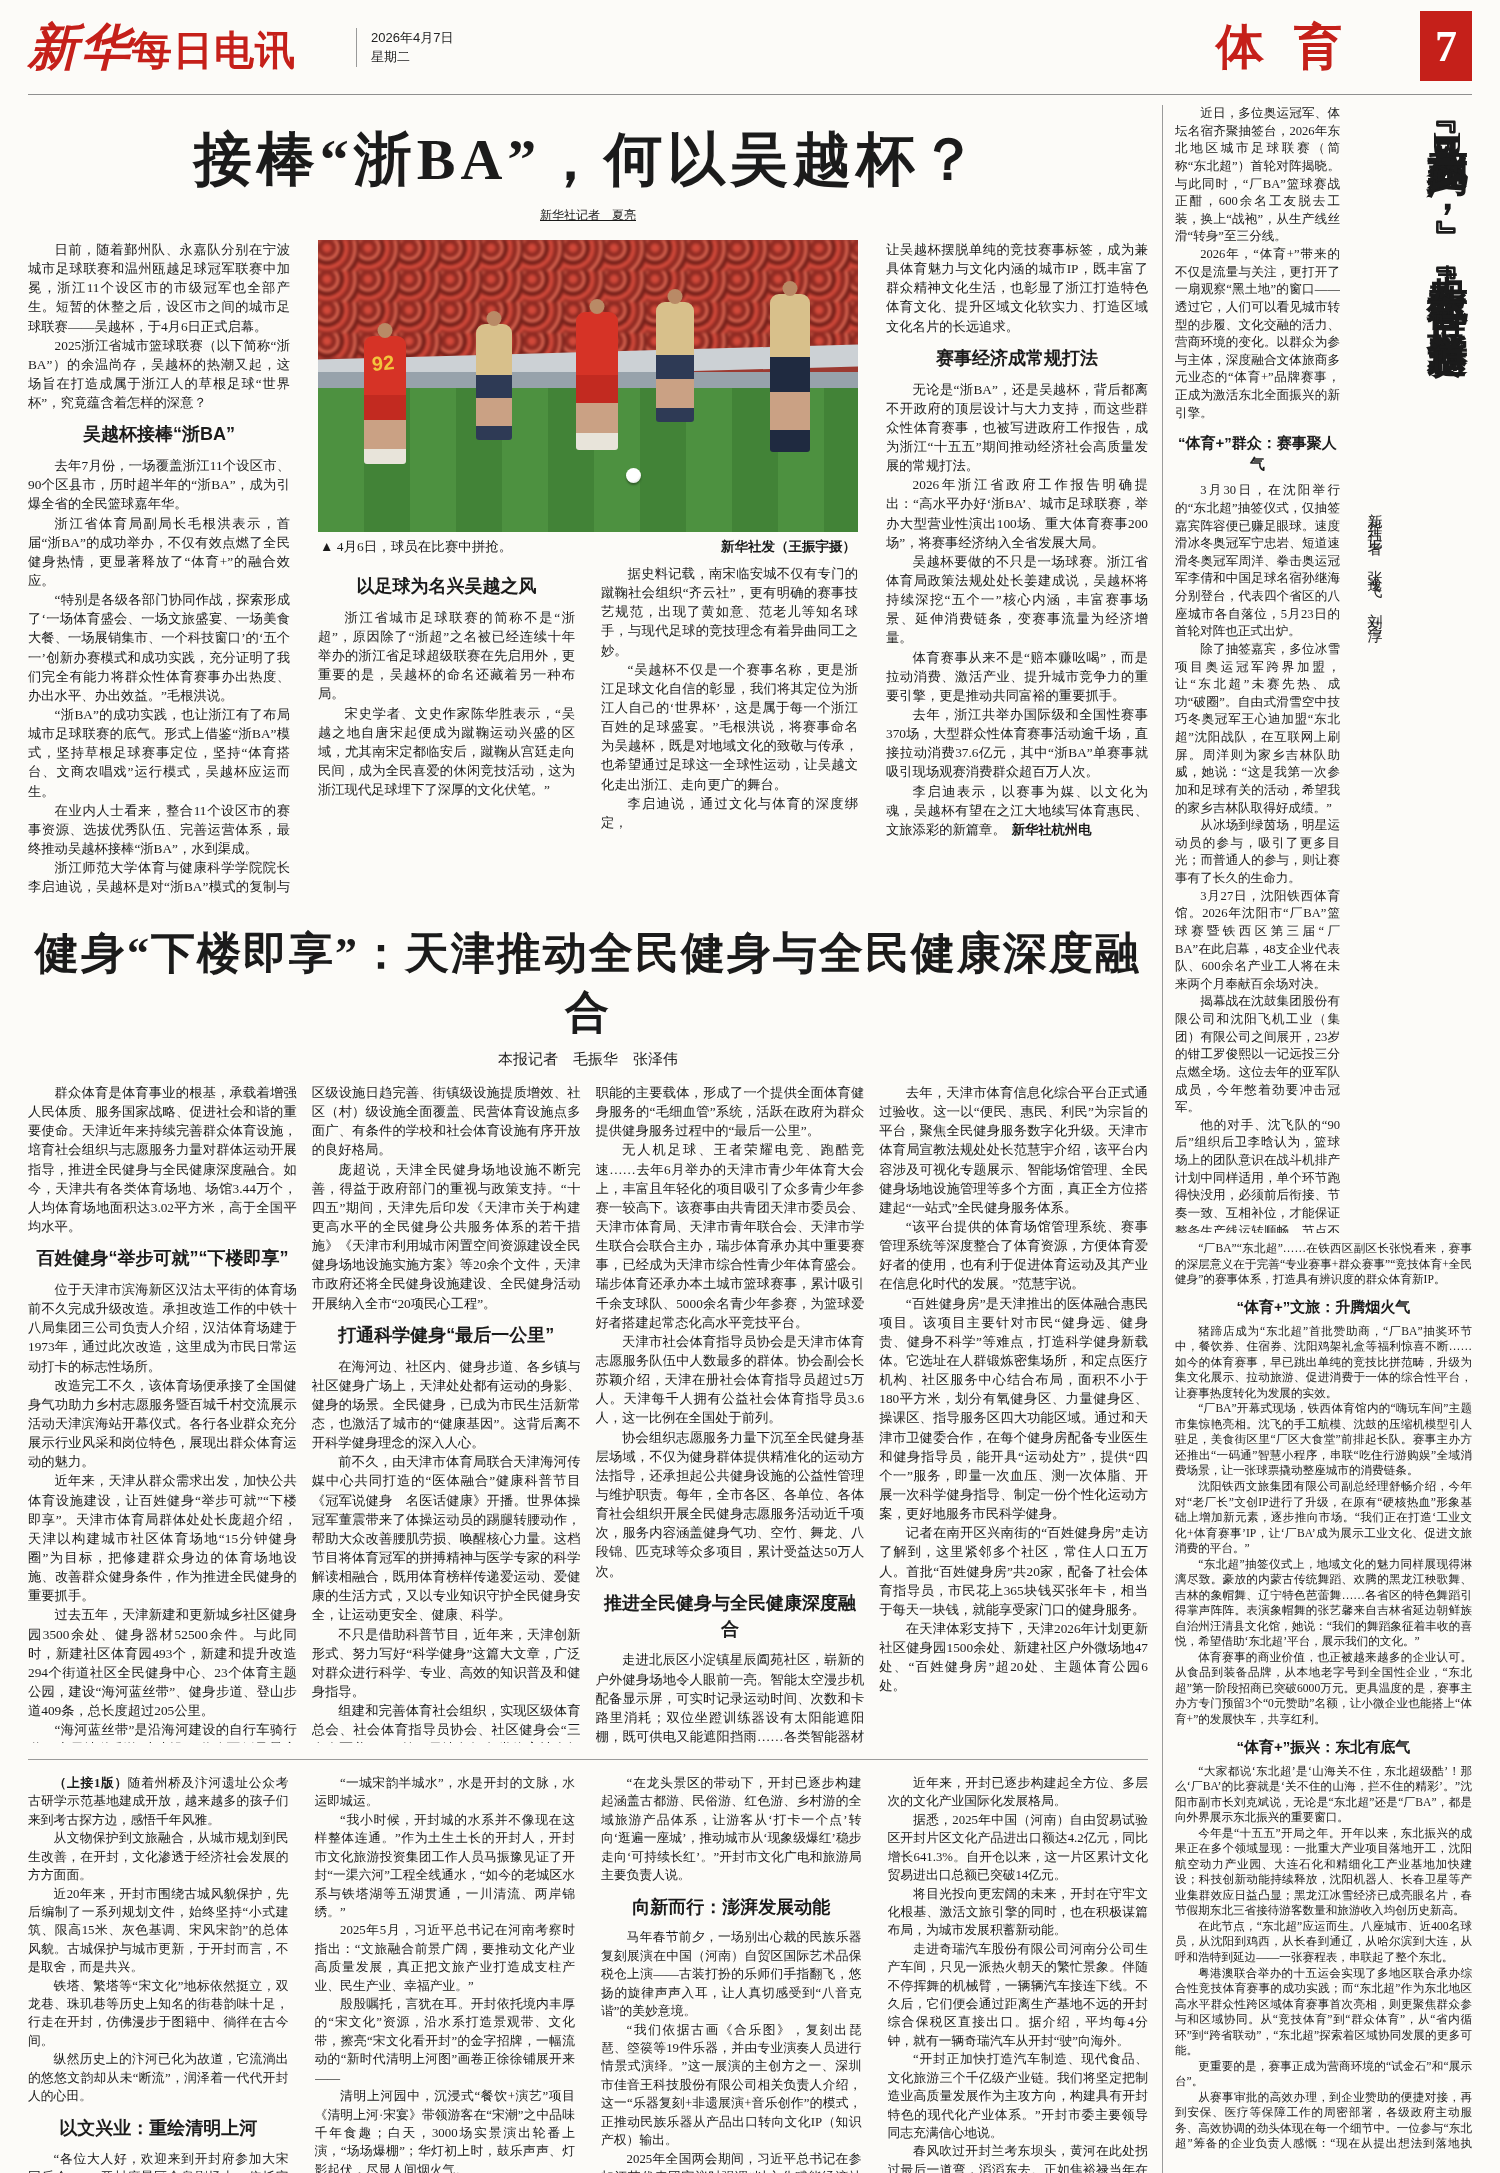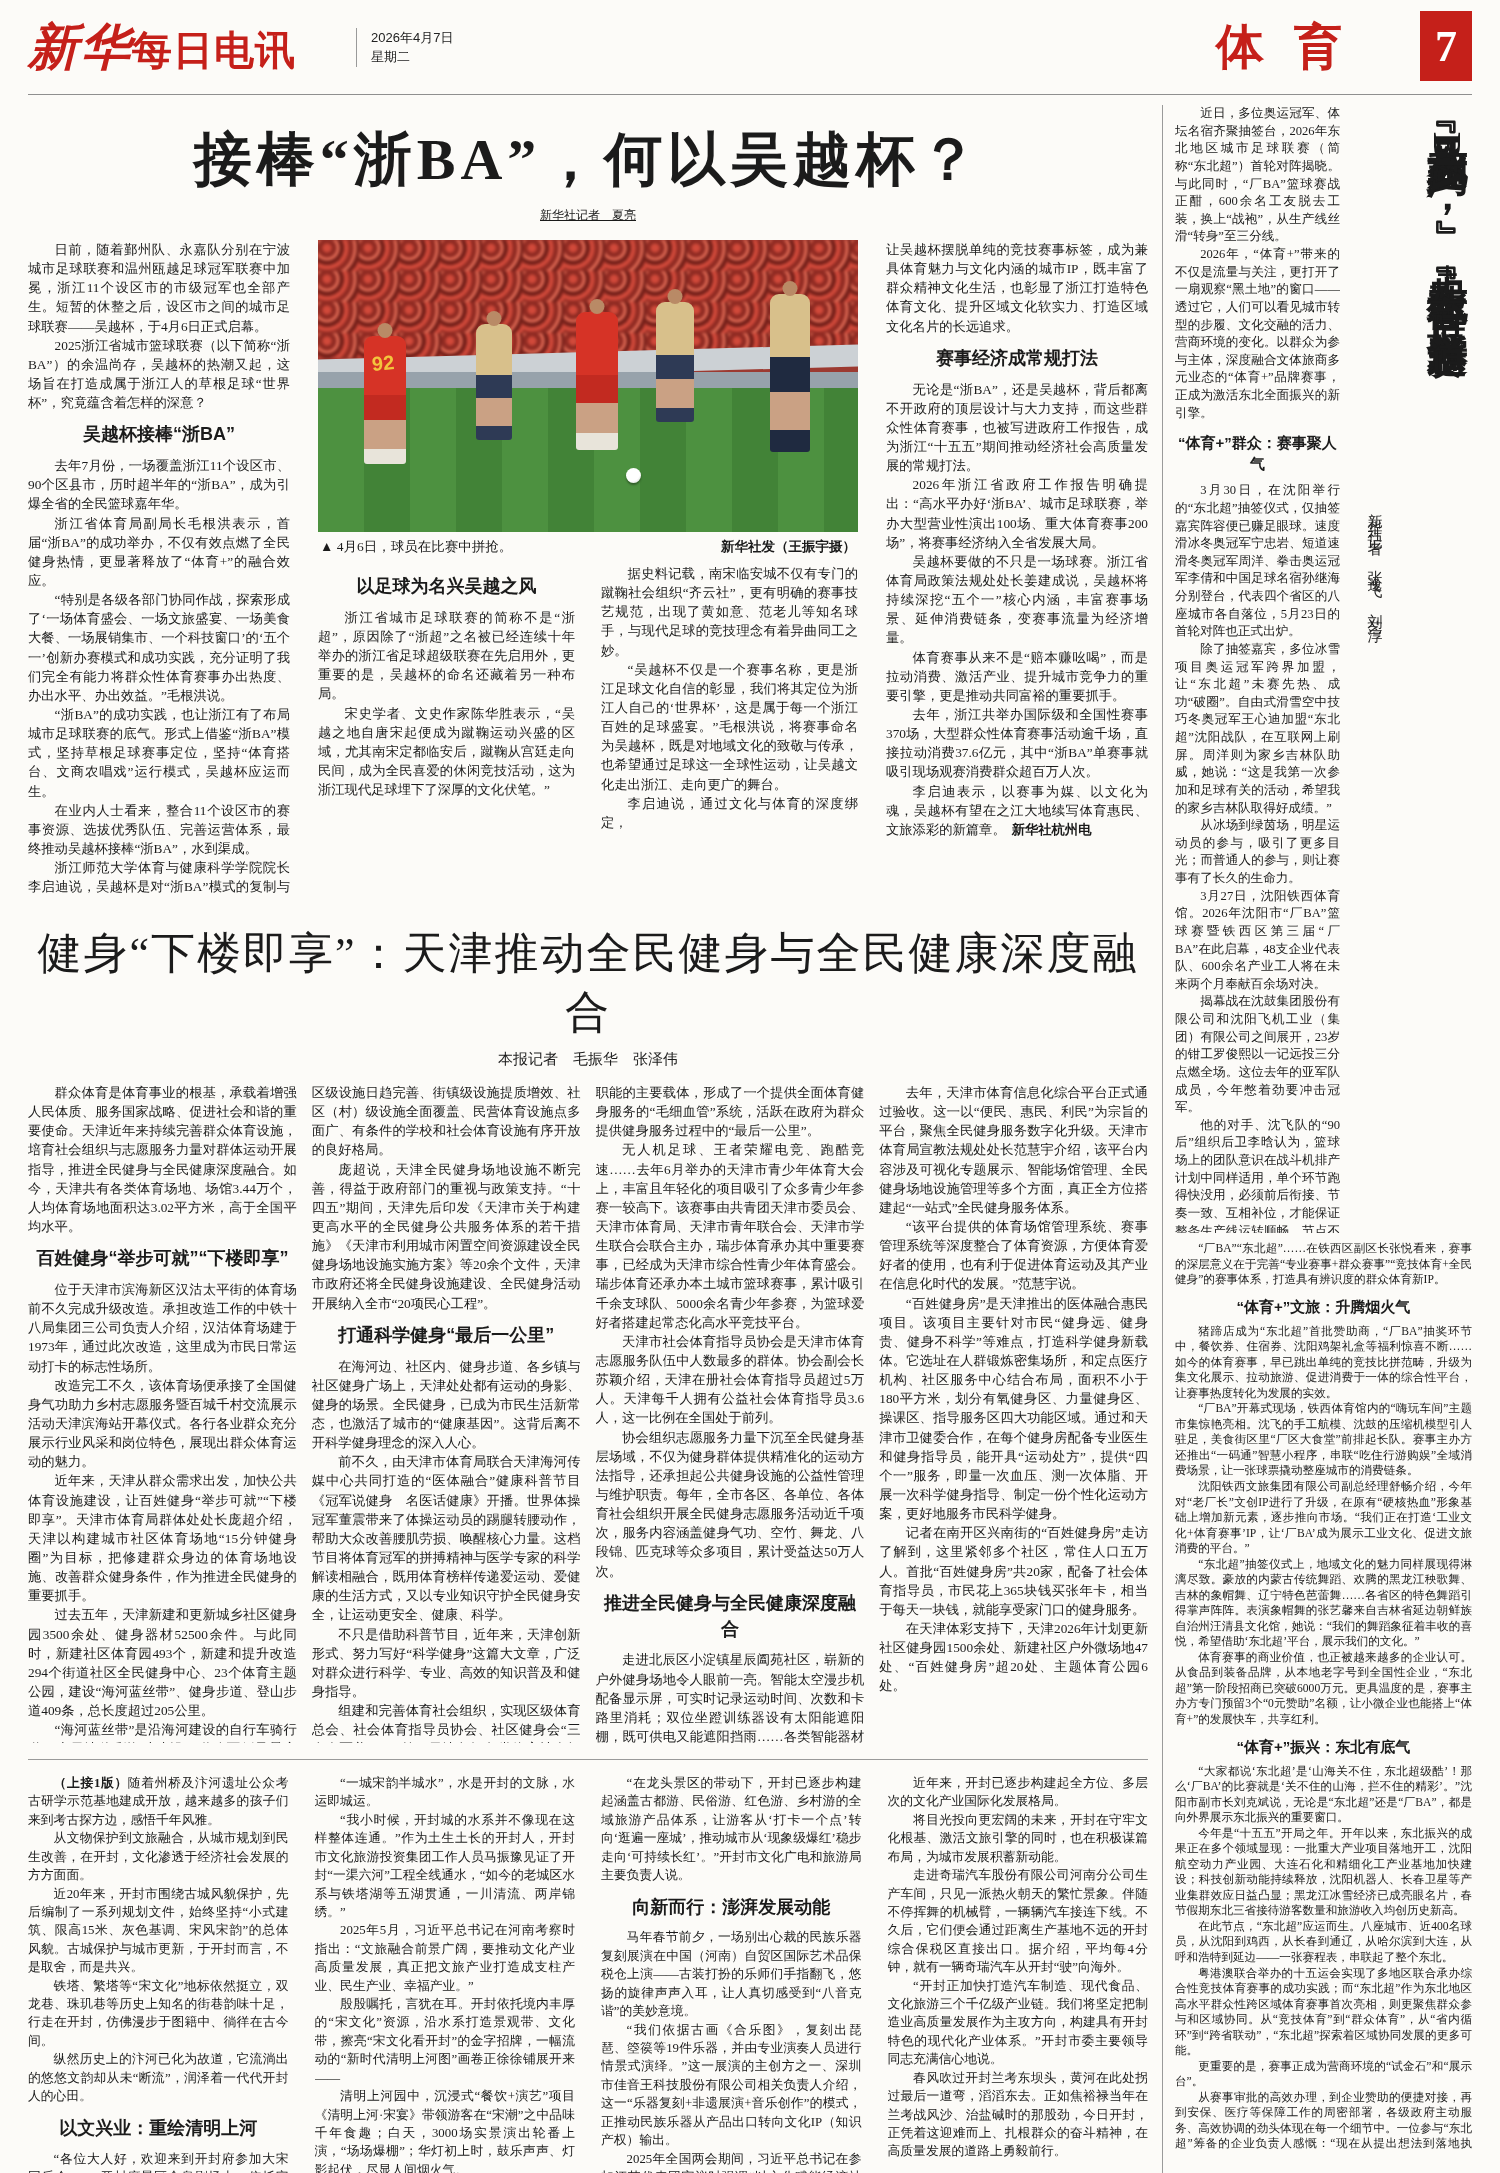--- a/index.html
+++ b/index.html
@@ -59,21 +59,21 @@
   .jersey{position:absolute;left:54px;top:112px;color:#f3c53d;font-weight:700;font-size:20px;
           transform:rotate(-5deg);font-family:"Liberation Sans",sans-serif;}
   .ball{position:absolute;left:308px;top:228px;width:15px;height:15px;border-radius:50%;
         background:radial-gradient(circle at 35% 30%,#fff 0 60%,#c9c9c9 100%);box-shadow:0 2px 2px rgba(0,0,0,.35);}
   .caption{display:flex;justify-content:space-between;align-items:baseline;font-size:13.5px;
            padding:6px 2px 8px;flex:none;}
   .credit{font-weight:700;}
   .a1midcols{display:flex;gap:26px;flex:1;overflow:hidden;}
   .a1midcols>.col{width:257px;flex:none;height:100%;}
   
-  .a2h{font-size:44px;font-weight:400;text-align:center;letter-spacing:2px;margin:26px 0 8px;}
+  .a2h{font-size:44px;font-weight:700;text-align:center;letter-spacing:2px;margin:26px 0 8px;}
   .a2by{text-align:center;font-size:15px;margin-bottom:14px;}
   .a2cols{display:flex;gap:15px;height:660px;overflow:hidden;}
   .a2cols>.col{flex:1;min-width:0;height:100%;}
   
   .rule{border-top:1px solid #9a9a9a;margin:16px 0 14px;}
   .a4cols{display:flex;gap:26px;height:448px;overflow:hidden;}
   .a4cols>.col{flex:1;min-width:0;height:100%;font-size:12.8px;}
   
   .rail-top{display:flex;height:1128px;overflow:hidden;}
   .rail-narrow{width:165px;flex:none;font-size:12.6px;line-height:1.4;height:100%;}
@@ -227,20 +227,21 @@
             </div>
           <div class="col colflow">
               <p class="para">“在龙头景区的带动下，开封已逐步构建起涵盖古都游、民俗游、红色游、乡村游的全域旅游产品体系，让游客从‘打卡一个点’转向‘逛遍一座城’，推动城市从‘现象级爆红’稳步走向‘可持续长红’。”开封市文化广电和旅游局主要负责人说。</p>
               <h3 class="subhead">向新而行：澎湃发展动能</h3>
               <p class="para">马年春节前夕，一场别出心裁的民族乐器复刻展演在中国（河南）自贸区国际艺术品保税仓上演——古装打扮的乐师们手指翻飞，悠扬的旋律声声入耳，让人真切感受到“八音克谐”的美妙意境。</p>
               <p class="para">“我们依据古画《合乐图》，复刻出琵琶、箜篌等19件乐器，并由专业演奏人员进行情景式演绎。”这一展演的主创方之一、深圳市佳音王科技股份有限公司相关负责人介绍，这一“乐器复刻+非遗展演+音乐创作”的模式，正推动民族乐器从产品出口转向文化IP（知识产权）输出。</p>
               <p class="para">2025年全国两会期间，习近平总书记在参加江苏代表团审议时强调“以文化赋能经济社会发展”。</p>
             </div>
           <div class="col colflow">
               <p class="para">近年来，开封已逐步构建起全方位、多层次的文化产业国际化发展格局。</p>
+              <p class="para">据悉，2025年中国（河南）自由贸易试验区开封片区文化产品进出口额达4.2亿元，同比增长641.3%。自开仓以来，这一片区累计文化贸易进出口总额已突破14亿元。</p>
               <p class="para">将目光投向更宏阔的未来，开封在守牢文化根基、激活文旅引擎的同时，也在积极谋篇布局，为城市发展积蓄新动能。</p>
               <p class="para">走进奇瑞汽车股份有限公司河南分公司生产车间，只见一派热火朝天的繁忙景象。伴随不停挥舞的机械臂，一辆辆汽车接连下线。不久后，它们便会通过距离生产基地不远的开封综合保税区直接出口。据介绍，平均每4分钟，就有一辆奇瑞汽车从开封“驶”向海外。</p>
               <p class="para">“开封正加快打造汽车制造、现代食品、文化旅游三个千亿级产业链。我们将坚定把制造业高质量发展作为主攻方向，构建具有开封特色的现代化产业体系。”开封市委主要领导同志充满信心地说。</p>
               <p class="para">春风吹过开封兰考东坝头，黄河在此处拐过最后一道弯，滔滔东去。正如焦裕禄当年在兰考战风沙、治盐碱时的那股劲，今日开封，正凭着这迎难而上、扎根群众的奋斗精神，在高质量发展的道路上勇毅前行。</p>
             </div>
         </div>
       </section>
 
     </div>
 

